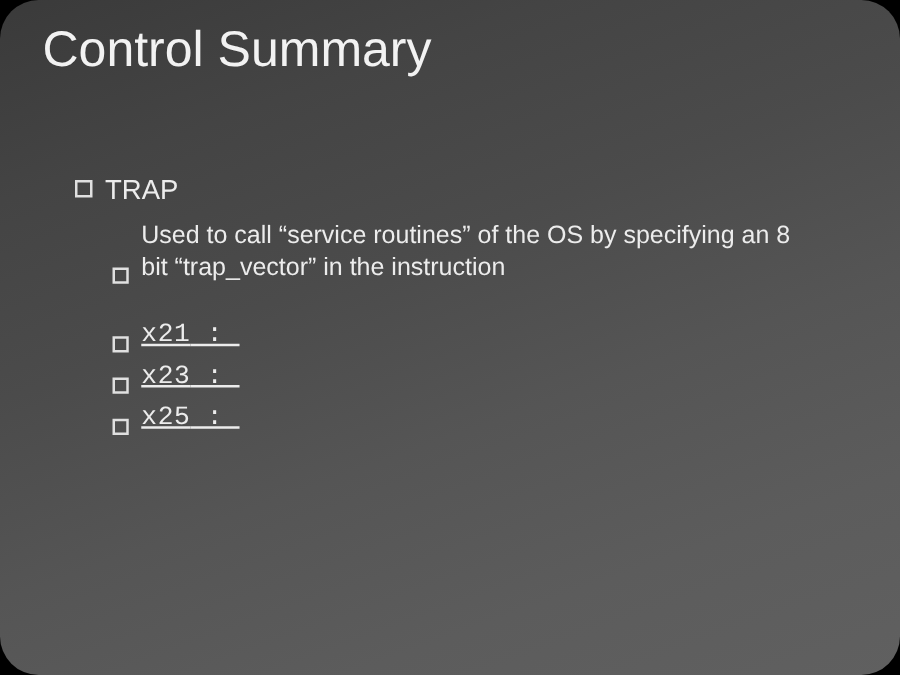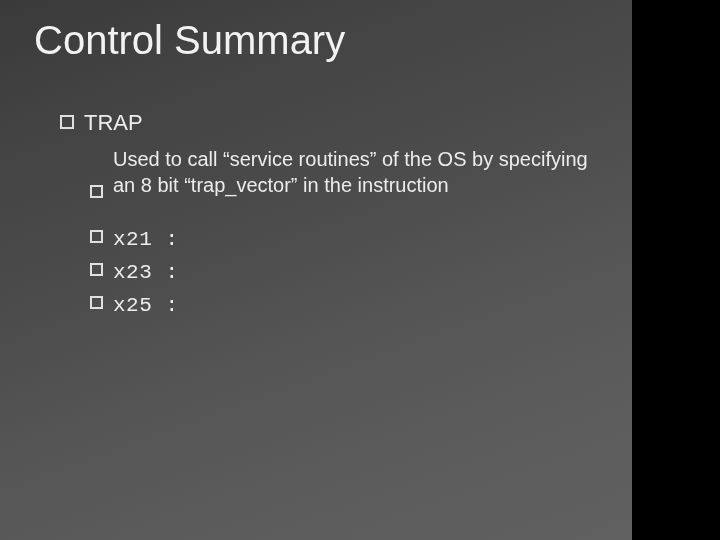--- a/index.html
+++ b/index.html
@@ -6,38 +6,39 @@
     margin: 0;
     padding: 0;
     width: 720px;
     height: 540px;
     overflow: hidden;
     font-family: Arial, Helvetica, sans-serif;
     background: #000;
   }
   .slide {
     position: relative;
-    width: 632px;
+    width: 720px;
     height: 540px;
     background: linear-gradient(160deg, #3a3a3a 0%, #444444 20%, #4b4b4b 40%, #555555 60%, #5c5c5c 80%, #606060 100%);
     color: #ececec;
     box-sizing: border-box;
+    border-radius: 31px;
   }
   .title {
     position: absolute;
     top: 18px;
     left: 34px;
     color: #f2f2f2;
     font-size: 40px;
     font-weight: 400;
     letter-spacing: 0px;
   }
   .body {
     position: absolute;
-    top: 109px;
+    top: 138px;
     left: 60px;
     right: 40px;
     font-size: 22px;
     line-height: 1.3;
   }
   .l1 {
     display: flex;
     align-items: flex-start;
     margin-bottom: 8px;
   }
@@ -53,22 +54,23 @@
   }
   .mono-list {
     margin-left: 30px;
     margin-top: 28px;
     font-family: "Courier New", Courier, monospace;
     font-size: 21px;
     letter-spacing: 0.5px;
   }
   .mono-row {
     display: flex;
-    align-items: flex-start;
+    align-items: flex-end;
     margin-bottom: 6px;
+    text-decoration: underline;
   }
   .box {
     display: inline-block;
     width: 14px;
     height: 14px;
     border: 2px solid #e0e0e0;
     margin-right: 10px;
     margin-top: 6px;
     flex: 0 0 auto;
     box-sizing: border-box;

